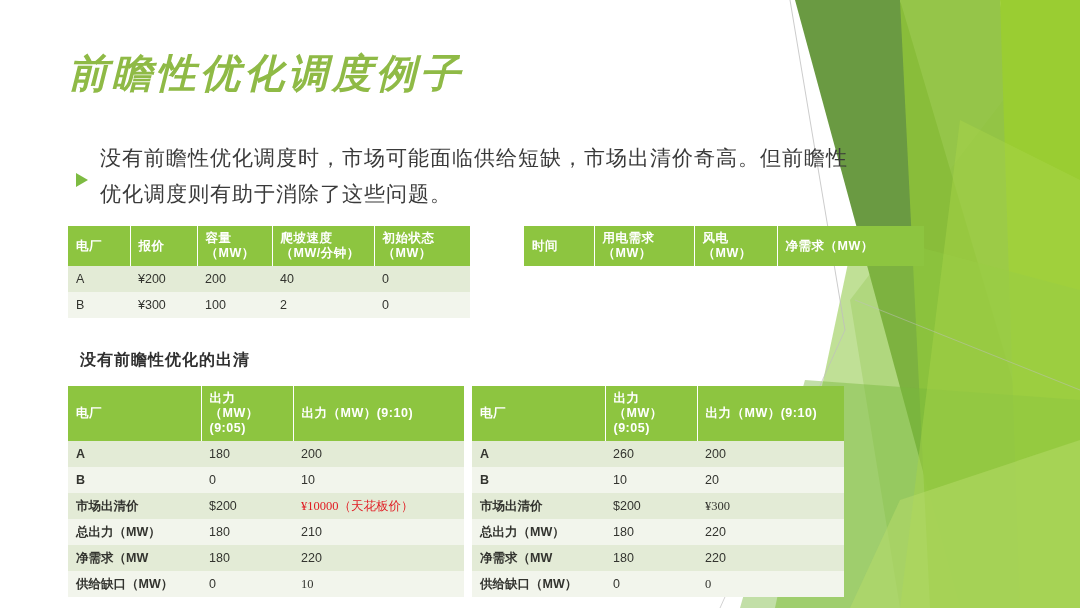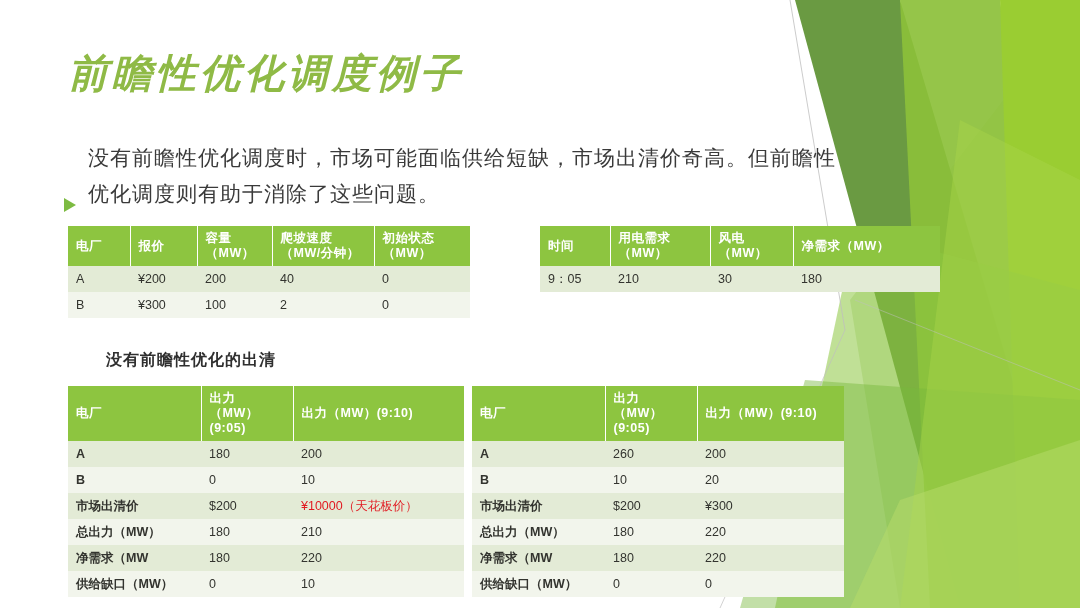--- a/index.html
+++ b/index.html
@@ -18,21 +18,21 @@
   .title{
     position:absolute;left:68px;top:46px;z-index:5;
     font-family:"DejaVu Sans","Liberation Sans",sans-serif;
     font-size:40px;font-weight:700;letter-spacing:4px;
     color:#8FBA46;
     white-space:nowrap;
     font-style:italic;
   }
 
   
-  .bullet-row{position:absolute;left:64px;top:140px;z-index:5;display:flex;align-items:flex-end;width:780px;}
+  .bullet-row{position:absolute;left:76px;top:140px;z-index:5;display:flex;align-items:center;width:780px;}
   .bullet-mark{
     width:0;height:0;flex:0 0 auto;margin-top:8px;margin-right:12px;
     border-left:12px solid #7DBB42;
     border-top:7px solid transparent;
     border-bottom:7px solid transparent;
   }
   .bullet-text{
     font-family:"DejaVu Sans","Liberation Sans",sans-serif;
     font-size:21px;line-height:36px;color:#3A3A3A;letter-spacing:1px;
     font-weight:500;
@@ -49,32 +49,32 @@
   }
   .tbl th:last-child{border-right:none;}
   .tbl td{
     font-size:12.5px;color:#33342F;
     padding:5px 8px;line-height:16px;vertical-align:middle;
     border:none;
   }
   .tbl tbody tr:nth-child(odd) td{background:#E3EBD6;}
   .tbl tbody tr:nth-child(even) td{background:#F2F5EC;}
   .tbl td.rowlabel{font-weight:700;}
-  .red{color:#E11B22;}
+  .red{color:#E11B22;font-family:Liberation Serif, serif;}
   .red-note{color:#E11B22;font-family:Liberation Serif, serif;}
 
   
   #table-generators{left:68px;top:226px;width:402px;}
   #table-generators col.c0{width:62px;}
   #table-generators col.c1{width:67px;}
   #table-generators col.c2{width:75px;}
   #table-generators col.c3{width:102px;}
   #table-generators col.c4{width:96px;}
 
-  #table-demand{left:540px;top:226px;width:400px;}
+  #table-demand{left:524px;top:226px;width:400px;}
   #table-demand col.c0{width:70px;}
   #table-demand col.c1{width:100px;}
   #table-demand col.c2{width:83px;}
   #table-demand col.c3{width:147px;}
 
   #table-no-lookahead{left:68px;top:386px;width:396px;}
   #table-no-lookahead col.c0{width:133px;}
   #table-no-lookahead col.c1{width:92px;}
   #table-no-lookahead col.c2{width:171px;}
 
@@ -84,21 +84,21 @@
   #table-with-lookahead col.c1{width:92px;}
   #table-with-lookahead col.c2{width:147px;}
 
   
   .subheading{
     position:absolute;z-index:5;
     font-family:"DejaVu Sans","Liberation Sans",sans-serif;
     font-size:16px;font-weight:700;color:#2F2F2F;letter-spacing:1px;
     white-space:nowrap;
   }
-  #subheading-left{left:80px;top:350px;margin-left:26px;}
+  #subheading-left{left:80px;top:350px;}
   #subheading-right{left:480px;top:350px;}
 </style>
 </head>
 <body>
 
 <div class="slide">
 
   <div class="bg">
     <svg viewBox="0 0 480 608" preserveAspectRatio="none">
       <polygon points="480,0 480,608 300,608 250,300" fill="#D6E8C0" opacity="0.85"></polygon>
@@ -166,26 +166,20 @@
       </colgroup>
     <thead>
       <tr>
         <th><span>时间</span></th>
         <th><span>用电需求（MW）</span></th>
         <th><span>风电（MW）</span></th>
         <th><span>净需求（MW）</span></th>
       </tr>
     </thead>
     <tbody>
-      <tr>
-        <td>9：05</td>
-        <td>210</td>
-        <td>30</td>
-        <td>180</td>
-      </tr>
     </tbody>
   </table>
 
   <div class="subheading" id="subheading-left">没有前瞻性优化的出清</div>
 
   <table class="tbl" id="table-no-lookahead">
     <colgroup>
         <col class="c0">
         <col class="c1">
         <col class="c2">

